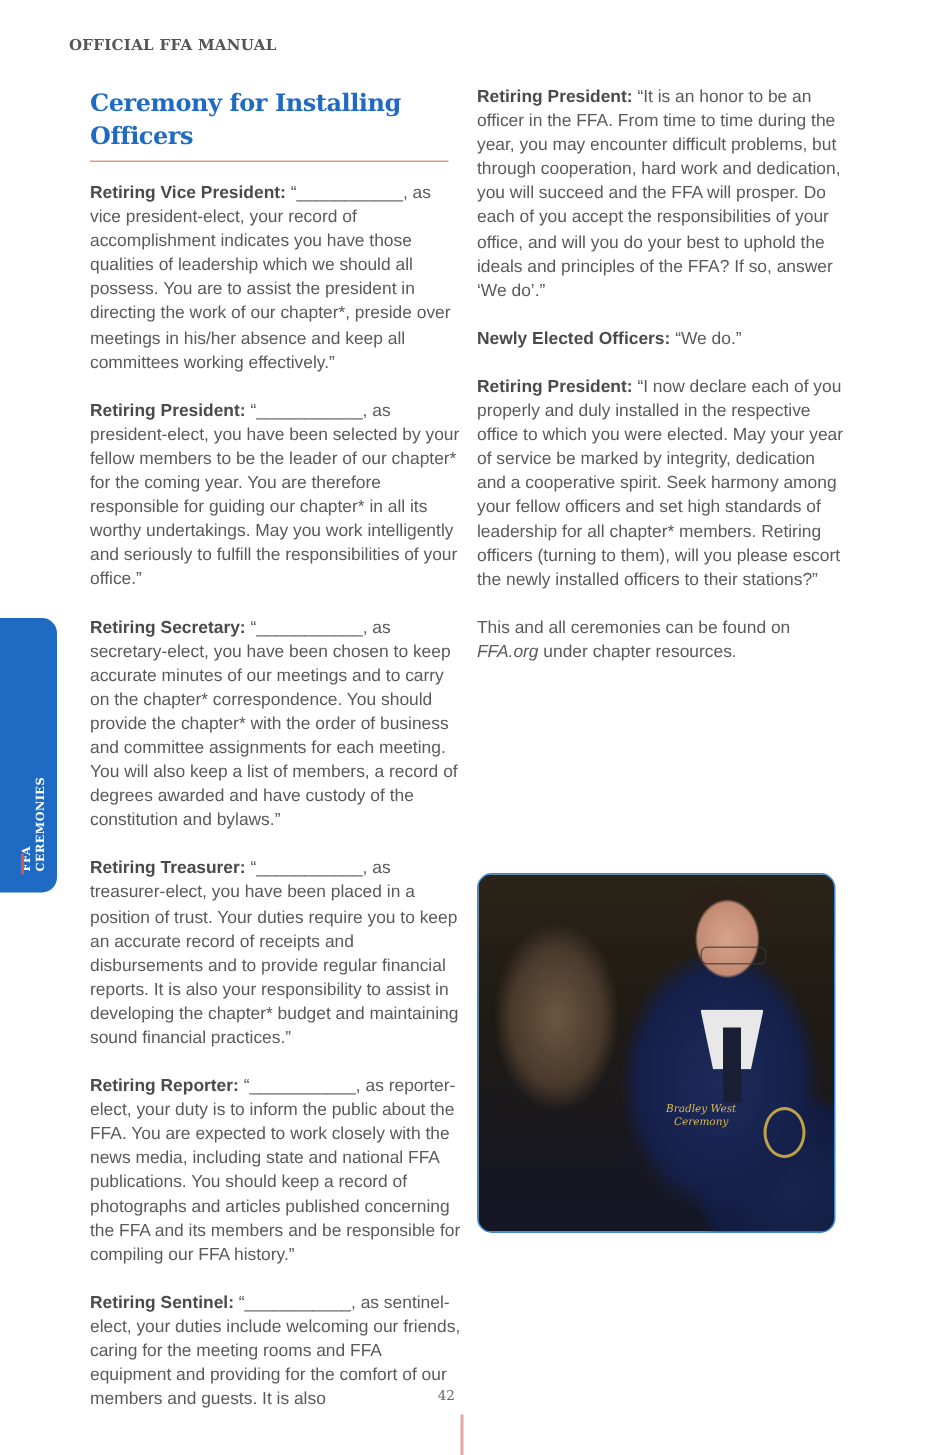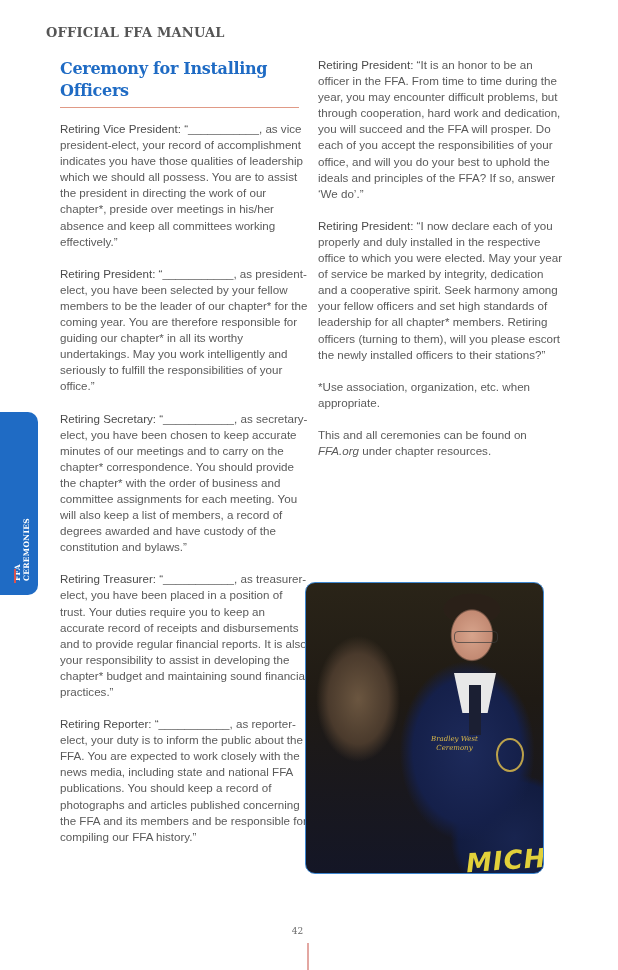--- a/index.html
+++ b/index.html
@@ -2,52 +2,52 @@
 <html><head>
 <meta charset="utf-8">
 <style>
   html, body { margin: 0; padding: 0; }
   body {
     width: 618px; height: 970px; background: #ffffff; position: relative; overflow: hidden;
     font-family: "Liberation Sans", "DejaVu Sans", sans-serif; color: #555555;
   }
   .header-label {
     position: absolute; left: 46px; top: 25px; font-family: "DejaVu Serif", serif;
-    font-size: 13px; font-weight: bold; letter-spacing: 0.2px; color: #555555;
+    font-size: 10px; font-weight: bold; letter-spacing: 0.2px; color: #555555;
   }
   .title {
     position: absolute; left: 60px; top: 58px; width: 240px; margin: 0;
     font-family: "DejaVu Serif", serif; font-weight: bold; font-size: 16px;
     line-height: 22px; color: #1f6bc4; letter-spacing: -0.3px;
   }
   .title-rule {
     position: absolute; left: 60px; top: 107px; width: 239px; height: 1px; background: #e09a86;
   }
   .col { position: absolute; width: 248px; font-size: 11.6px; line-height: 16.1px; color: #5a5a5a; }
   .col-left { left: 60px; top: 121px; }
   .col-right { left: 318px; top: 57px; width: 245px; }
   .para { margin: 0 0 16px 0; }
-  .para .speaker { font-weight: normal; color: #4a4a4a; }
+  .para .speaker { font-weight: bold; color: #4a4a4a; }
   .para.italic { font-style: italic; }
   .link-italic { font-style: italic; }
   .side-tab {
     position: absolute; left: 0; top: 412px; width: 38px; height: 183px;
     background: #1f6bc4; border-radius: 0 10px 10px 0;
   }
   .side-tab-text {
     position: absolute; left: 13px; bottom: 14px; transform-origin: left bottom;
     transform: rotate(-90deg) translateY(100%); white-space: nowrap;
     font-family: "DejaVu Serif", serif; font-size: 7.5px; line-height: 9px;
     color: #ffffff; font-weight: bold; letter-spacing: 0.3px;
   }
   .side-tab-accent {
     position: absolute; left: 14px; bottom: 12px; width: 2px; height: 14px; background: #d9534f;
   }
   .photo {
-    position: absolute; left: 305px; top: 582px; width: 239px; height: 292px;
+    position: absolute; left: 318px; top: 582px; width: 239px; height: 240px;
     border-radius: 10px; border: 1.5px solid #3d86d0; overflow: hidden; box-sizing: border-box;
     background:
       radial-gradient(ellipse 36px 44px at 70% 18%, #d7a48c 0%, #c38a73 55%, transparent 60%),
       radial-gradient(ellipse 40px 22px at 70% 9%, #2a2018 0%, #2a2018 70%, transparent 72%),
       radial-gradient(ellipse 60px 90px at 22% 40%, #6b5640 0%, #4a3a2c 50%, transparent 70%),
       radial-gradient(ellipse 90px 120px at 68% 58%, #1d2a5a 0%, #15204a 60%, transparent 75%),
       radial-gradient(ellipse 80px 80px at 88% 88%, #18244f 0%, #121c40 70%, transparent 80%),
       linear-gradient(180deg, #2a2418 0%, #1f1a14 40%, #141626 100%);
   }
   .photo-collar {
@@ -89,26 +89,27 @@
 
 <h1 class="title">Ceremony for Installing Officers</h1>
 <div class="title-rule"></div>
 
 <div class="col col-left">
   <p class="para"><span class="speaker">Retiring Vice President:</span><span> “___________, as vice president-elect, your record of accomplishment indicates you have those qualities of leadership which we should all possess. You are to assist the president in directing the work of our chapter*, preside over meetings in his/her absence and keep all committees working effectively.”</span></p>
   <p class="para"><span class="speaker">Retiring President:</span><span> “___________, as president-elect, you have been selected by your fellow members to be the leader of our chapter* for the coming year. You are therefore responsible for guiding our chapter* in all its worthy undertakings. May you work intelligently and seriously to fulfill the responsibilities of your office.”</span></p>
   <p class="para"><span class="speaker">Retiring Secretary:</span><span> “___________, as secretary-elect, you have been chosen to keep accurate minutes of our meetings and to carry on the chapter* correspondence. You should provide the chapter* with the order of business and committee assignments for each meeting. You will also keep a list of members, a record of degrees awarded and have custody of the constitution and bylaws.”</span></p>
   <p class="para"><span class="speaker">Retiring Treasurer:</span><span> “___________, as treasurer-elect, you have been placed in a position of trust. Your duties require you to keep an accurate record of receipts and disbursements and to provide regular financial reports. It is also your responsibility to assist in developing the chapter* budget and maintaining sound financial practices.”</span></p>
   <p class="para"><span class="speaker">Retiring Reporter:</span><span> “___________, as reporter-elect, your duty is to inform the public about the FFA. You are expected to work closely with the news media, including state and national FFA publications. You should keep a record of photographs and articles published concerning the FFA and its members and be responsible for compiling our FFA history.”</span></p>
+  <p class="para"><span class="speaker">Retiring Sentinel:</span><span> “___________, as sentinel-elect, your duties include welcoming our friends, caring for the meeting rooms and FFA equipment and providing for the comfort of our members and guests. It is also</span></p>
 </div>
 
 <div class="col col-right">
   <p class="para"><span class="speaker">Retiring President:</span><span> “It is an honor to be an officer in the FFA. From time to time during the year, you may encounter difficult problems, but through cooperation, hard work and dedication, you will succeed and the FFA will prosper. Do each of you accept the responsibilities of your office, and will you do your best to uphold the ideals and principles of the FFA? If so, answer ‘We do’.”</span></p>
+  <p class="para"><span class="speaker">Newly Elected Officers:</span><span> “We do.”</span></p>
   <p class="para"><span class="speaker">Retiring President:</span><span> “I now declare each of you properly and duly installed in the respective office to which you were elected. May your year of service be marked by integrity, dedication and a cooperative spirit. Seek harmony among your fellow officers and set high standards of leadership for all chapter* members. Retiring officers (turning to them), will you please escort the newly installed officers to their stations?”</span></p>
-  <p class="para">*Use association, organization, etc. when appropriate.</p>
   <p class="para"><span>This and all ceremonies can be found on </span><span class="link-italic">FFA.org</span><span> under chapter resources.</span></p>
 </div>
 
 <div class="side-tab">
   <div class="side-tab-text">
     <div>FFA</div>
     <div>CEREMONIES</div>
   </div>
   <div class="side-tab-accent"></div>
 </div>

